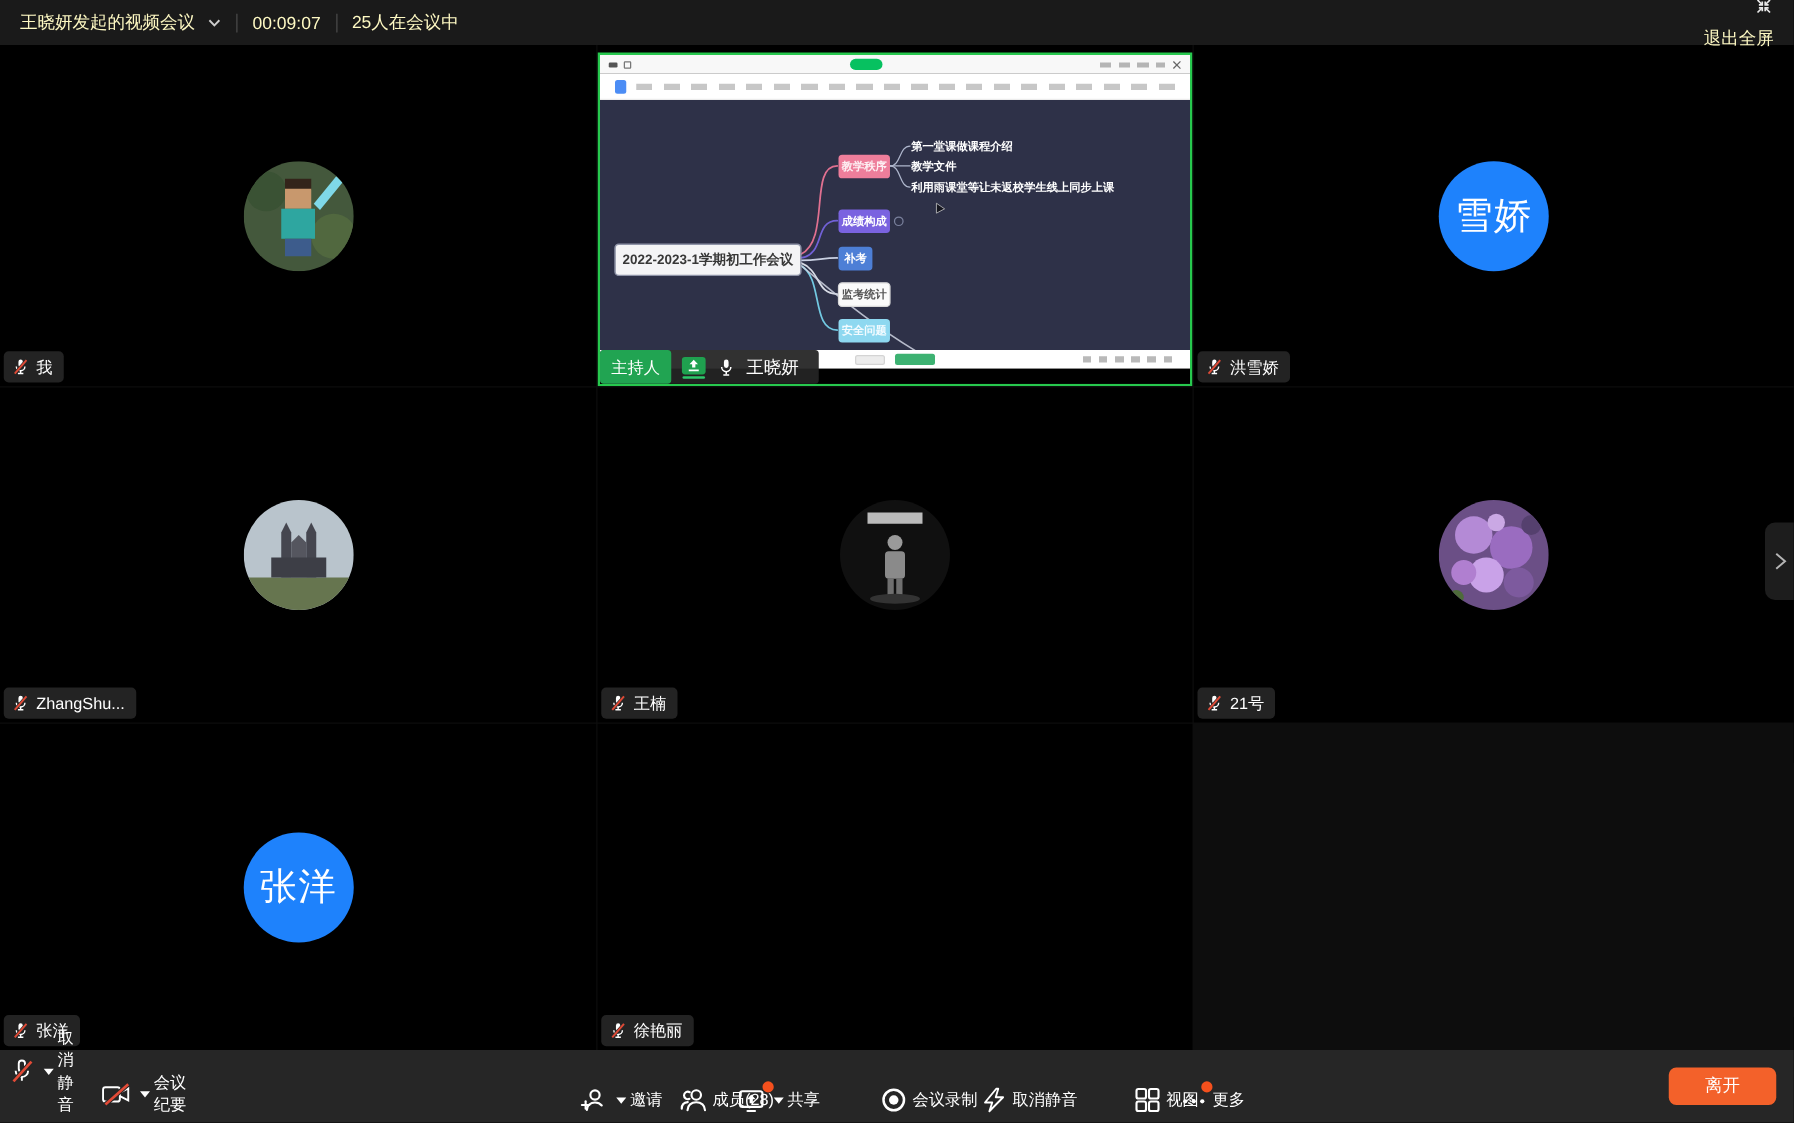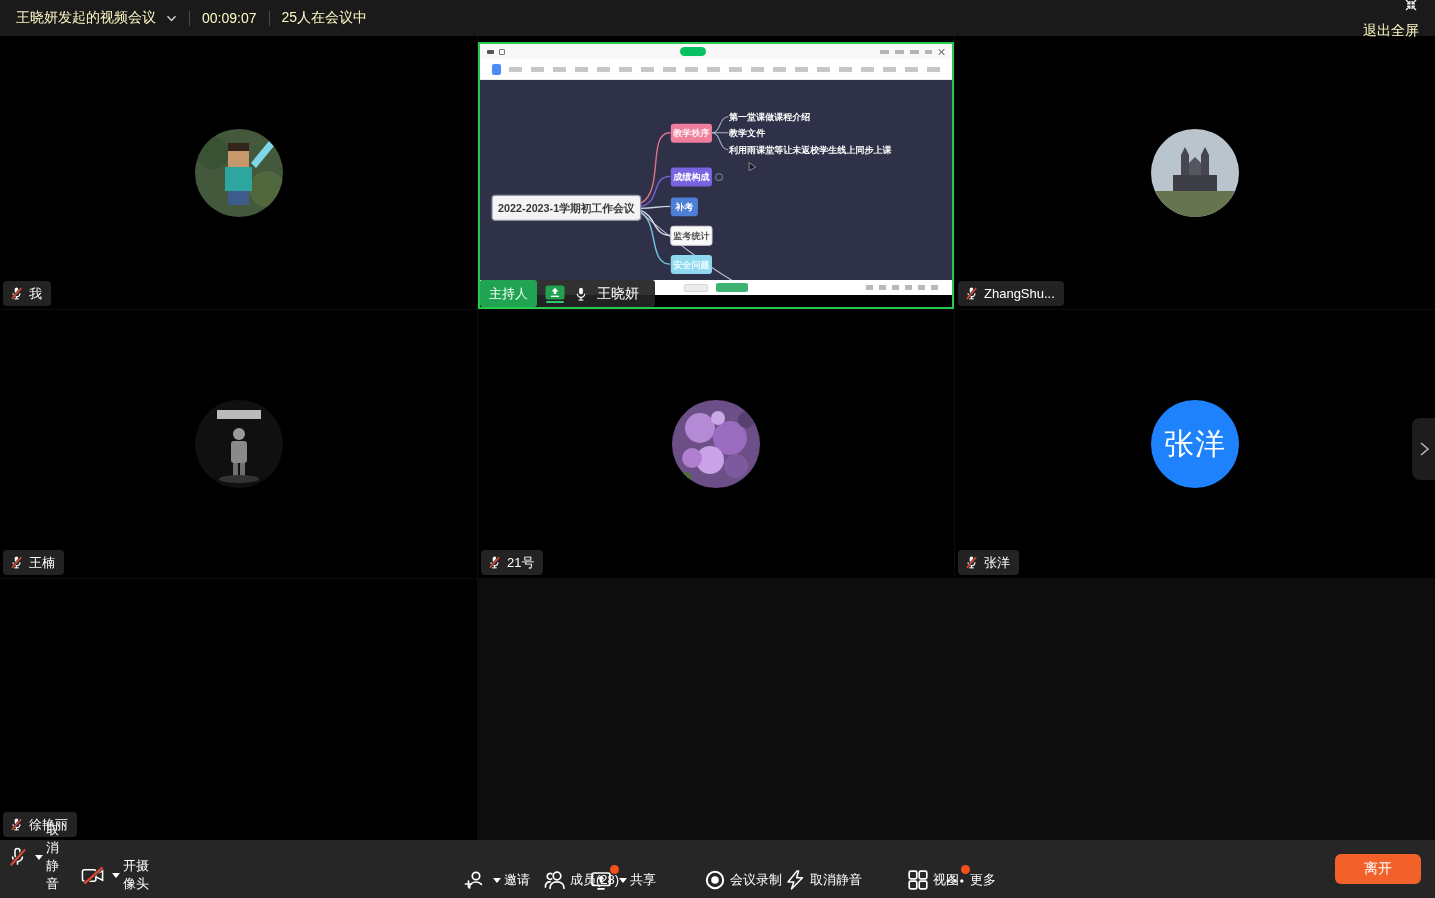--- a/index.html
+++ b/index.html
@@ -211,20 +211,34 @@
       <svg width="16" height="16" viewBox="0 0 24 24">
         <rect x="9.2" y="2.5" width="5.6" height="10" rx="2.8" fill="#fff"></rect>
         <path d="M6.5 11.5 a5.5 5.5 0 0 0 11 0" stroke="#fff" stroke-width="1.8" fill="none"></path>
         <line x1="12" y1="17" x2="12" y2="20.5" stroke="#fff" stroke-width="1.8"></line>
         <line x1="8.5" y1="21" x2="15.5" y2="21" stroke="#fff" stroke-width="1.8"></line>
       </svg>
       <span>王晓妍</span>
     </div>
   </div>
 
+  <div class="tile">
+    <div class="avatar blue">雪娇</div>
+    <div class="chip">
+      <svg width="15" height="15" viewBox="0 0 24 24">
+        <rect x="9.2" y="2.5" width="5.6" height="10" rx="2.8" fill="#fff"></rect>
+        <path d="M6.5 11.5 a5.5 5.5 0 0 0 11 0" stroke="#fff" stroke-width="1.8" fill="none"></path>
+        <line x1="12" y1="17" x2="12" y2="20" stroke="#fff" stroke-width="1.8"></line>
+        <line x1="8.5" y1="20.5" x2="15.5" y2="20.5" stroke="#fff" stroke-width="1.8"></line>
+        <line x1="4.5" y1="20.5" x2="19.5" y2="3.5" stroke="#2a2a2a" stroke-width="4.2"></line>
+        <line x1="4.5" y1="20.5" x2="19.5" y2="3.5" stroke="#e14a36" stroke-width="2.4"></line>
+      </svg>
+      <span>洪雪娇</span>
+    </div>
+  </div>
 
   <div class="tile">
     <div class="avatar">
       <svg width="88" height="88" viewBox="0 0 88 88">
         <rect width="88" height="88" fill="#b9c4cc"></rect>
         <rect y="62" width="88" height="26" fill="#66754f"></rect>
         <polygon points="30,62 30,26 34,18 38,26 38,62" fill="#45464f"></polygon>
         <polygon points="50,62 50,26 54,18 58,26 58,62" fill="#45464f"></polygon>
         <polygon points="38,62 38,34 44,28 50,34 50,62" fill="#55565f"></polygon>
         <rect x="22" y="46" width="44" height="16" fill="#3d3e46"></rect>
@@ -351,21 +365,21 @@
   <div class="tb-item" style="left:80px;width:70px">
     <div class="ic-row">
       <svg width="26" height="23" viewBox="0 0 26 24">
         <rect x="2" y="6" width="14" height="12" rx="2" stroke="#fff" stroke-width="1.6" fill="none"></rect>
         <path d="M16 10.5 L23 7 V17 L16 13.5" stroke="#fff" stroke-width="1.6" fill="none"></path>
         <line x1="4" y1="20.5" x2="23" y2="3.5" stroke="#262626" stroke-width="4"></line>
         <line x1="4" y1="20.5" x2="23" y2="3.5" stroke="#e14a36" stroke-width="2.2"></line>
       </svg>
       <span class="caret"></span>
     </div>
-    <span>开摄像头</span>
+    <span>会议纪要</span>
   </div>
 
   <div class="tb-item" style="left:463px;width:80px">
     <div class="ic-row">
       <svg width="24" height="24" viewBox="0 0 24 24" stroke="#fff" stroke-width="1.7" fill="none" stroke-linecap="round">
         <circle cx="13" cy="8" r="3.7"></circle>
         <path d="M6.5 20 c0-3.8 3-6 6.5-6 2.3 0 4.2 .9 5.4 2.4"></path>
         <line x1="2.5" y1="16" x2="8.5" y2="16"></line>
           <line x1="5.5" y1="13" x2="5.5" y2="19"></line>
       </svg>

